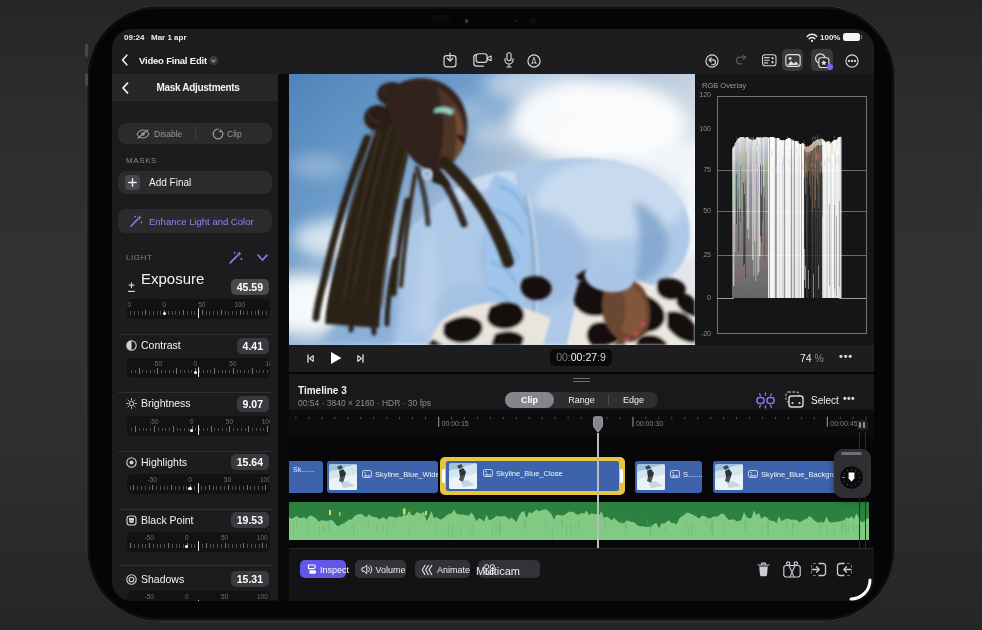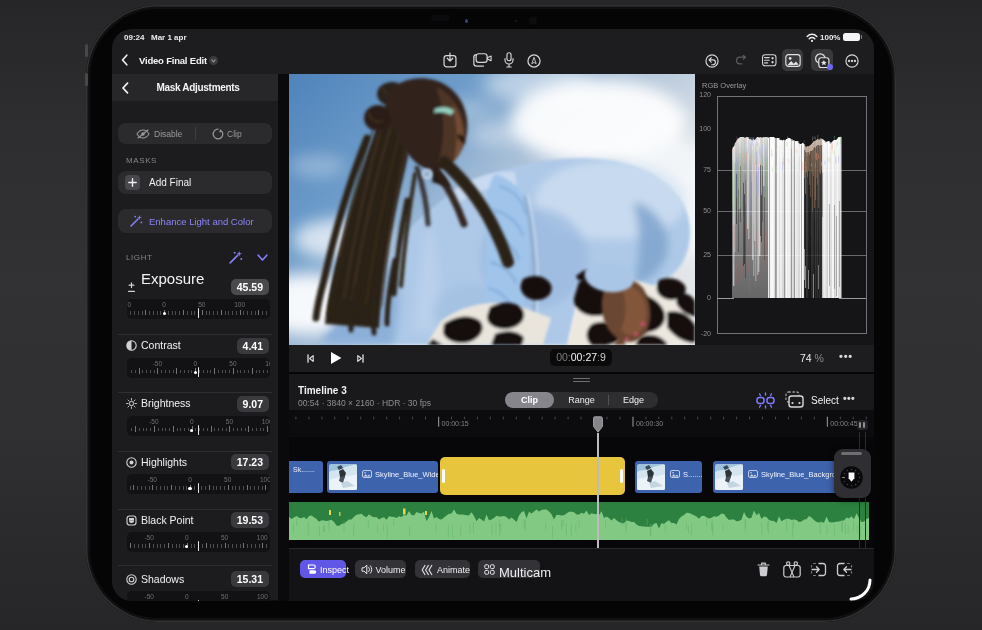--- a/index.html
+++ b/index.html
@@ -300,21 +300,21 @@
         <div class="abs" style="left:136.3px;top:12px;width:1px;height:3.5px;background:#4e4e52"></div>
         <div class="abs" style="left:140.1px;top:10.5px;width:1px;height:5.5px;background:#74747a"></div>
         <div class="abs" style="left:63.1px;top:13.2px;width:3.2px;height:3.2px;border-radius:50%;background:#fff"></div>
       </div>
       <div class="abs" style="left:85.8px;top:395.5px;width:1.5px;height:10px;background:#e8e8ea;border-radius:1px"></div>
       <svg class="abs" style="left:14px;top:427.5px" width="11" height="11" viewBox="0 0 11 11">
         <circle cx="5.5" cy="5.5" r="4.7" stroke="#d2d2d6" stroke-width="1.1" fill="none"></circle>
         <circle cx="5.5" cy="5.5" r="2" fill="#d2d2d6"></circle>
       </svg>
       <div class="t" style="left:29px;top:426.5px;font-size:10.5px;color:#f2f2f4">Highlights</div>
-      <div class="abs" style="right:605px;top:425px;height:16px;background:#3a3a3e;border-radius:5px;padding:0 6px;font-size:10.5px;font-weight:bold;color:#fff;line-height:16px">17.23</div>
+      <div class="abs" style="right:605px;top:425px;height:16px;background:#3a3a3e;border-radius:5px;padding:0 6px;font-size:10.5px;font-weight:bold;color:#fff;line-height:16px">15.64</div>
       <div class="abs" style="left:15px;top:445px;width:143px;height:20px;background:#121214;border-radius:5px;overflow:hidden">
         <div class="t" style="left:13.3px;top:2px;width:24px;text-align:center;font-size:6.5px;color:#707075">-50</div>
         <div class="t" style="left:51.0px;top:2px;width:24px;text-align:center;font-size:6.5px;color:#707075">0</div>
         <div class="t" style="left:88.7px;top:2px;width:24px;text-align:center;font-size:6.5px;color:#707075">50</div>
         <div class="t" style="left:126.4px;top:2px;width:24px;text-align:center;font-size:6.5px;color:#707075">100</div>
         <div class="abs" style="left:2.6px;top:12px;width:1px;height:3.5px;background:#4e4e52"></div>
         <div class="abs" style="left:6.4px;top:10.5px;width:1px;height:5.5px;background:#74747a"></div>
         <div class="abs" style="left:10.2px;top:12px;width:1px;height:3.5px;background:#4e4e52"></div>
         <div class="abs" style="left:14.0px;top:12px;width:1px;height:3.5px;background:#4e4e52"></div>
         <div class="abs" style="left:17.7px;top:12px;width:1px;height:3.5px;background:#4e4e52"></div>
@@ -966,20 +966,37 @@
 <path d="M12 19 L18 17 L26 22 L14 24 Z" fill="#b8cdd9" opacity="0.8"></path>
 </svg>
         <svg class="abs" style="left:35.5px;top:9px" width="10" height="8" viewBox="0 0 10 8">
 <rect x="0.5" y="0.5" width="9" height="7" rx="1.5" stroke="#cfd9ec" stroke-width="0.9" fill="none"></rect>
 <circle cx="3" cy="2.8" r="0.8" fill="#cfd9ec"></circle>
           <path d="M1.5 6.5 L3.8 4.2 L5.5 6 L7 4.6 L8.5 6.4 Z" fill="#cfd9ec"></path>
 </svg>
         <div class="t" style="left:48.5px;top:8.5px;font-size:7.5px;color:#eef2fa">Skyline_Blue_Wide</div>
       </div>
       <div class="abs" style="left:327.5px;top:428px;width:185.5px;height:38px;background:#e7c63e;border-radius:5px"></div>
+      <div class="abs" style="left:334px;top:432px;width:172.5px;height:30px;background:#3d63ad;border-radius:2px;overflow:hidden">
+        <svg class="abs" style="left:3px;top:2px;border-radius:2px" width="28" height="26" viewBox="0 0 28 26">
+<rect width="28" height="26" fill="#9fc2dd"></rect>
+<path d="M0 8 C6 5 12 7 16 3 L28 0 L28 26 L0 26 Z" fill="#d4e5f0"></path>
+<path d="M0 16 C8 12 18 14 28 10 L28 26 L0 26 Z" fill="#ecf3f8"></path>
+<path d="M10 7 L14 5 L17 9 L15 15 L11 13 Z" fill="#2e3338"></path>
+<path d="M11 13 L16 12 L14 19 L10 17 Z" fill="#48525c"></path>
+<path d="M8 3 L12 1 L14 4 L10 6 Z" fill="#3a4854"></path>
+<path d="M12 19 L18 17 L26 22 L14 24 Z" fill="#b8cdd9" opacity="0.8"></path>
+</svg>
+        <svg class="abs" style="left:37px;top:8px" width="10" height="8" viewBox="0 0 10 8">
+<rect x="0.5" y="0.5" width="9" height="7" rx="1.5" stroke="#cfd9ec" stroke-width="0.9" fill="none"></rect>
+<circle cx="3" cy="2.8" r="0.8" fill="#cfd9ec"></circle>
+          <path d="M1.5 6.5 L3.8 4.2 L5.5 6 L7 4.6 L8.5 6.4 Z" fill="#cfd9ec"></path>
+</svg>
+        <div class="t" style="left:50px;top:7.5px;font-size:7.5px;color:#eef2fa">Skyline_Blue_Close</div>
+      </div>
       <div class="abs" style="left:330px;top:440px;width:2.5px;height:14px;background:#ffffff;border-radius:1.5px"></div>
       <div class="abs" style="left:508px;top:440px;width:2.5px;height:14px;background:#ffffff;border-radius:1.5px"></div>
       <div class="abs" style="left:522.5px;top:432px;width:67px;height:32px;background:#3d63ad;border-radius:3px;overflow:hidden">
         <svg class="abs" style="left:2.5px;top:3px;border-radius:2px" width="28" height="26" viewBox="0 0 28 26">
 <rect width="28" height="26" fill="#9fc2dd"></rect>
 <path d="M0 8 C6 5 12 7 16 3 L28 0 L28 26 L0 26 Z" fill="#d4e5f0"></path>
 <path d="M0 16 C8 12 18 14 28 10 L28 26 L0 26 Z" fill="#ecf3f8"></path>
 <path d="M10 7 L14 5 L17 9 L15 15 L11 13 Z" fill="#2e3338"></path>
 <path d="M11 13 L16 12 L14 19 L10 17 Z" fill="#48525c"></path>
 <path d="M8 3 L12 1 L14 4 L10 6 Z" fill="#3a4854"></path>
@@ -1138,21 +1155,21 @@
  <path d="M4.2 1 L1.2 6 L4.2 11 M7.6 1 L4.6 6 L7.6 11 M11 1 L8 6 L11 11" stroke="#e8e8ea" stroke-width="1.1" fill="none" stroke-linejoin="round"></path>
 </svg>
 <div class="t" style="left:325px;top:535.5px;font-size:9px;color:#eeeef0">Animate</div>
 <div class="abs" style="left:366px;top:531px;width:62px;height:18px;background:#333337;border-radius:5px"></div>
 <svg class="abs" style="left:372px;top:535px" width="11" height="11" viewBox="0 0 11 11">
  <rect x="0.8" y="0.8" width="3.8" height="3.8" rx="1.1" stroke="#e8e8ea" stroke-width="1" fill="none"></rect>
  <rect x="6.4" y="0.8" width="3.8" height="3.8" rx="1.1" stroke="#e8e8ea" stroke-width="1" fill="none"></rect>
  <rect x="0.8" y="6.4" width="3.8" height="3.8" rx="1.1" stroke="#e8e8ea" stroke-width="1" fill="none"></rect>
  <rect x="6.4" y="6.4" width="3.8" height="3.8" rx="1.1" stroke="#e8e8ea" stroke-width="1" fill="none"></rect>
 </svg>
-<div class="t" style="left:387px;top:535.5px;font-size:13px;color:#eeeef0">Multicam</div>
+<div class="t" style="left:364px;top:535.5px;font-size:11px;color:#eeeef0">Multicam</div>
 
 <svg class="abs" style="left:645px;top:533px" width="13" height="15" viewBox="0 0 13 15">
  <path d="M1 3 L12 3 M4.5 3 L4.8 1.2 L8.2 1.2 L8.5 3" stroke="#cdcdd1" stroke-width="1.2" fill="none" stroke-linecap="round"></path>
  <path d="M2.2 4.5 L10.8 4.5 L10 13 A1.5 1.5 0 0 1 8.5 14.2 L4.5 14.2 A1.5 1.5 0 0 1 3 13 Z" fill="#cdcdd1"></path>
 </svg>
 <svg class="abs" style="left:671px;top:532px" width="18" height="17" viewBox="0 0 18 17">
  <path d="M3 4.5 L15 4.5 A2.2 2.2 0 0 1 17.2 6.7 L17.2 13.8 A2.2 2.2 0 0 1 15 16 L3 16 A2.2 2.2 0 0 1 0.8 13.8 L0.8 6.7 A2.2 2.2 0 0 1 3 4.5 Z" stroke="#cdcdd1" stroke-width="1.2" fill="none"></path>
  <circle cx="5.2" cy="2.6" r="1.7" stroke="#cdcdd1" stroke-width="1.1" fill="none"></circle>
  <circle cx="12.8" cy="2.6" r="1.7" stroke="#cdcdd1" stroke-width="1.1" fill="none"></circle>
  <path d="M5.8 4 L11 16 M12.2 4 L7 16" stroke="#cdcdd1" stroke-width="1.1"></path>

